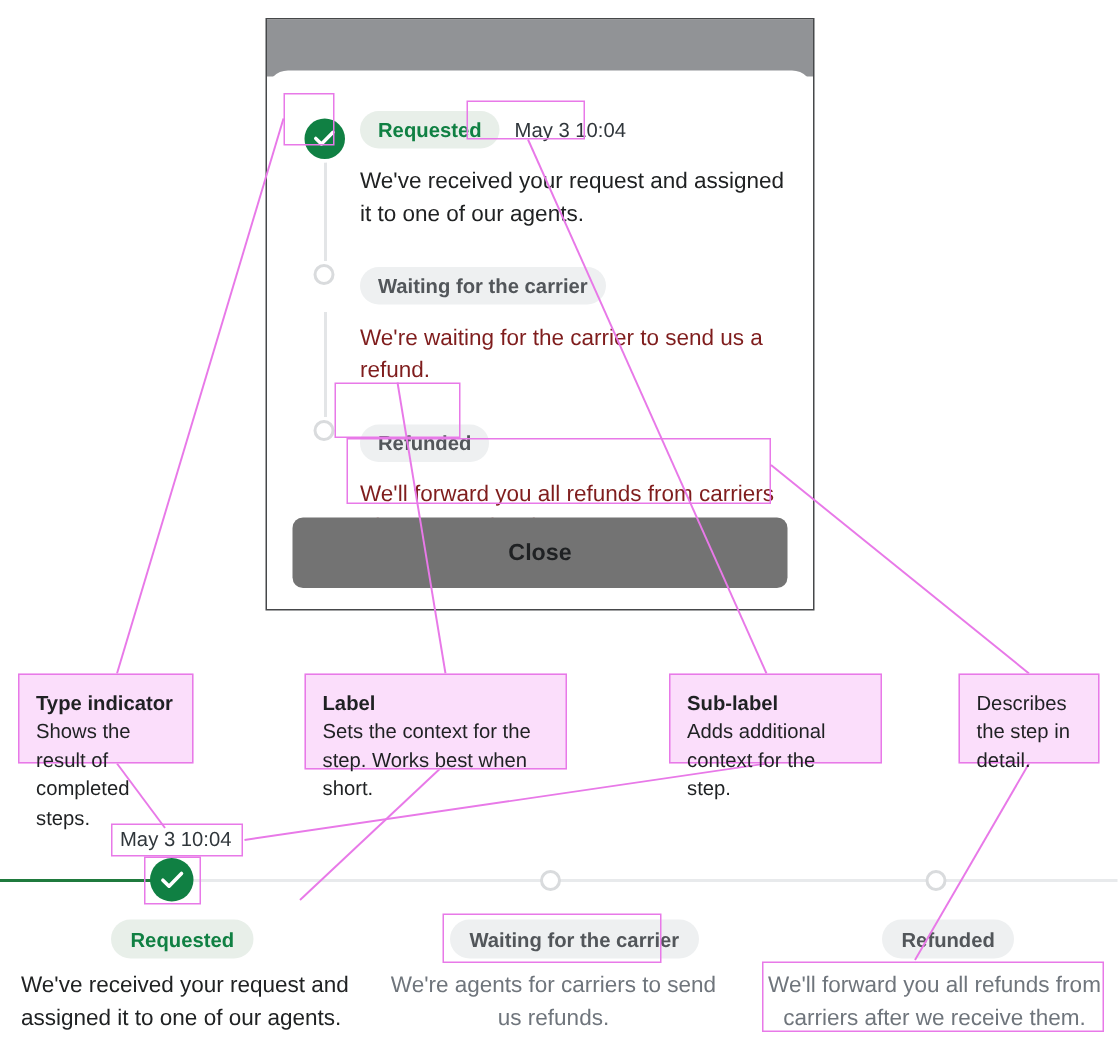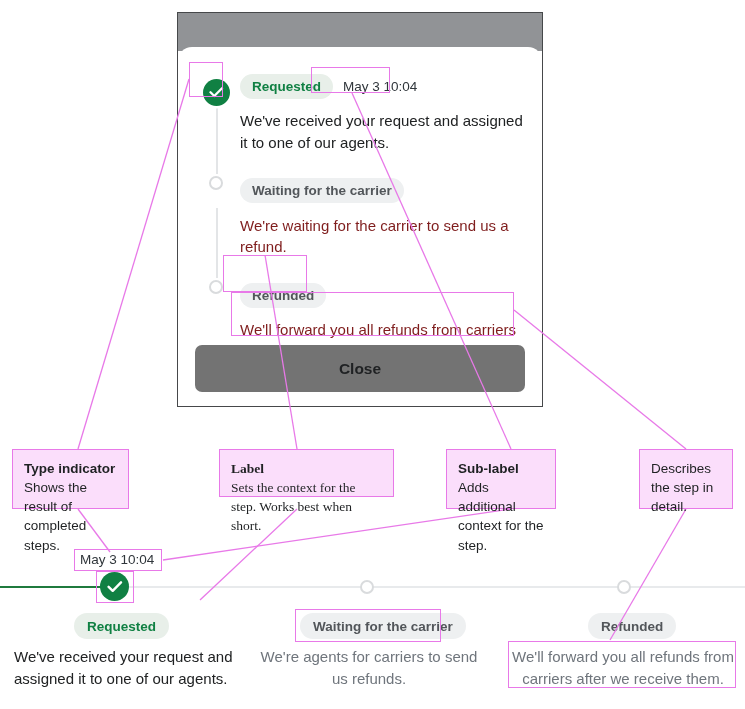--- a/index.html
+++ b/index.html
@@ -150,26 +150,26 @@
   <div class="hl" style="left:189px;top:62px;width:34px;height:35px;"></div>
   <div class="hl" style="left:311px;top:67px;width:79px;height:26px;"></div>
   <div class="hl" style="left:223px;top:255px;width:84px;height:37px;"></div>
   <div class="hl" style="left:231px;top:292px;width:283px;height:44px;"></div>
 
   <div class="note" style="left:12px;top:449px;width:117px;height:60px;">
     <b>Type indicator</b>
     <span>Shows the result of completed steps.</span>
   </div>
 
-  <div class="note" style="left:219px;top:449px;width:175px;height:48px;font-family:Liberation Serif, serif;">
+  <div class="note" style="left:203px;top:449px;width:175px;height:64px;">
     <b>Label</b>
     <span>Sets the context for the step. Works best when short.</span>
   </div>
 
-  <div class="note" style="left:446px;top:449px;width:110px;height:60px;">
+  <div class="note" style="left:446px;top:449px;width:142px;height:60px;">
     <b>Sub-label</b>
     <span>Adds additional context for the step.</span>
   </div>
 
   <div class="note" style="left:639px;top:449px;width:94px;height:60px;">
     <span>Describes the step in detail.</span>
   </div>
 
   <div class="hline" style="left:0px;top:586px;width:115px;background:#1f7a3d;"></div>
   <div class="hline" style="left:115px;top:586px;width:630px;background:#e8eaec;"></div>

